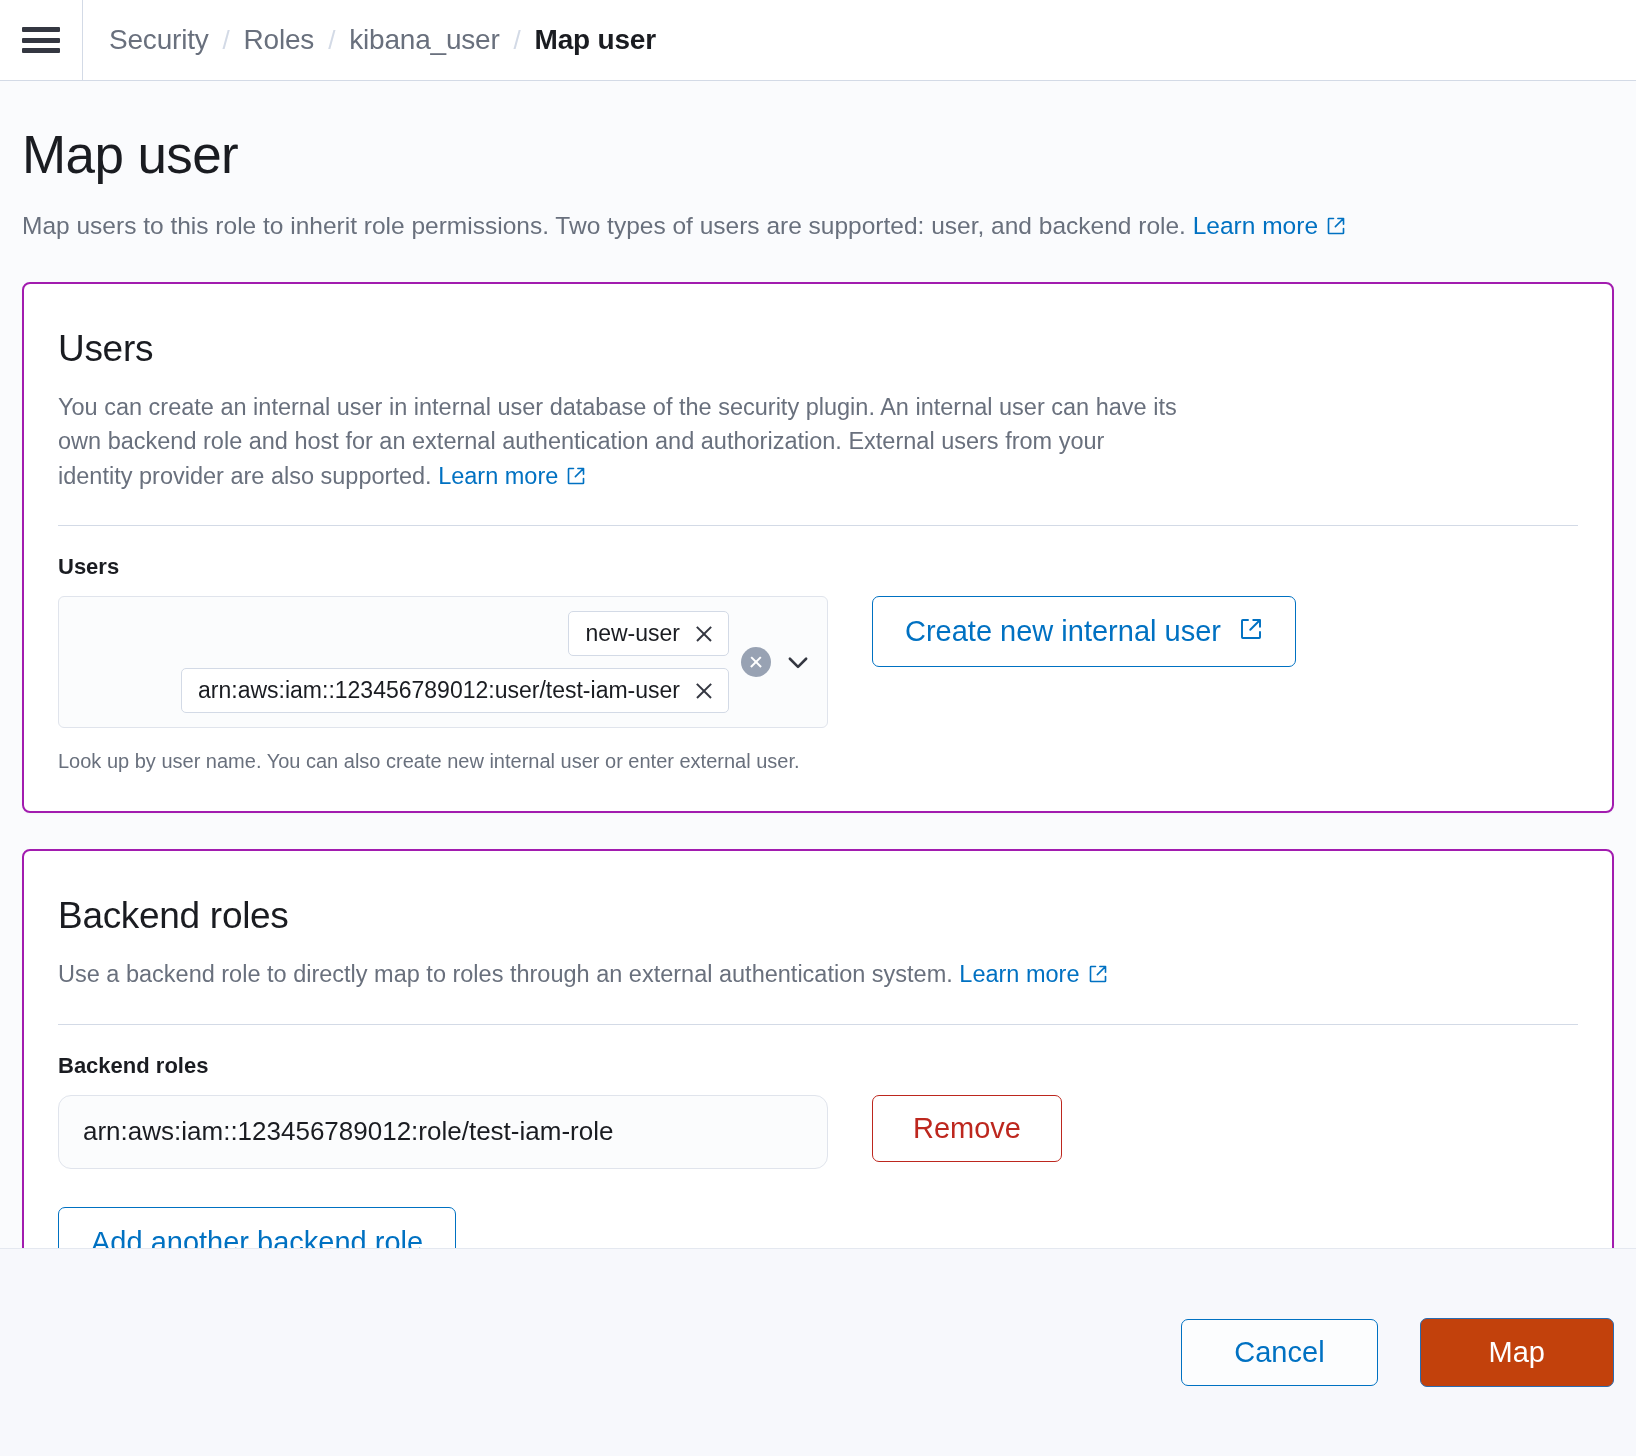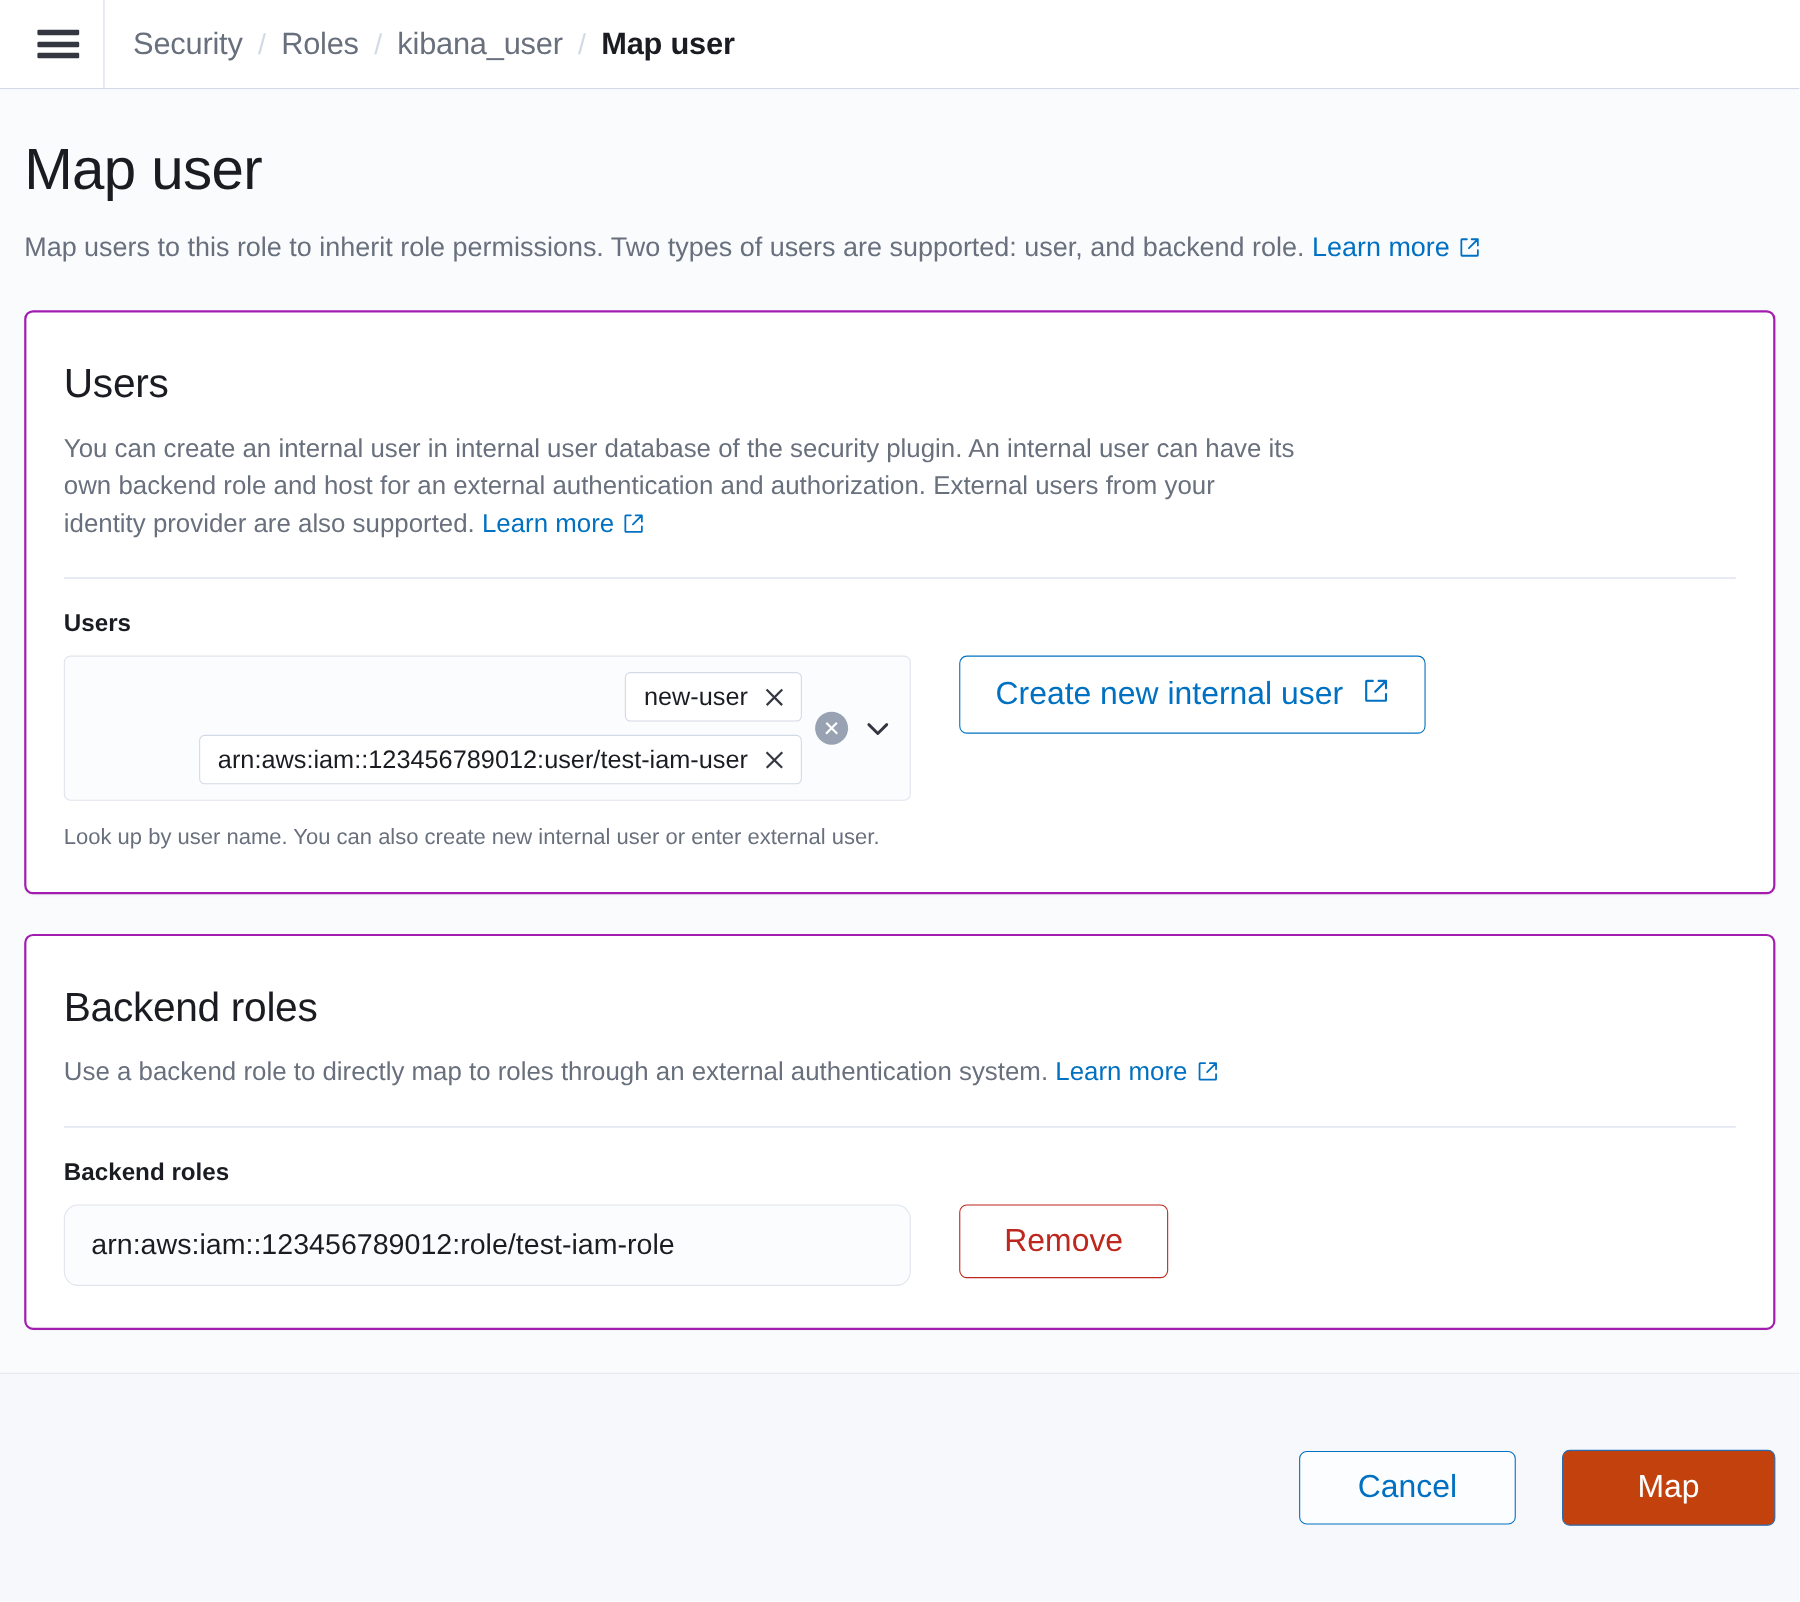--- a/index.html
+++ b/index.html
@@ -17,21 +17,21 @@
     position: relative;
   }
 
   
   .topbar {
     height: 81px;
     background: #ffffff;
     border-bottom: 1px solid #d3dae6;
     display: flex;
     align-items: center;
-    padding-left: 34px;
+    padding-left: 22px;
     position: relative;
   }
   .hamburger {
     width: 38px;
     height: 30px;
     display: flex;
     flex-direction: column;
     justify-content: space-between;
     cursor: pointer;
     padding: 2px 0;
@@ -409,20 +409,25 @@
 
     <div class="field-label">Backend roles</div>
 
     <div class="row">
       <input class="text-input" type="text" value="arn:aws:iam::123456789012:role/test-iam-role" style="">
       <button class="btn btn-outline-danger">
         <span>Remove</span>
       </button>
     </div>
 
+    <div class="add-role-wrap">
+      <button class="btn btn-outline-primary">
+        <span>Add another backend role</span>
+      </button>
+    </div>
   </section>
 
 </div>
 
 <div class="bottom-bar">
   <button class="btn btn-cancel">
     <span>Cancel</span>
   </button>
   <button class="btn btn-primary-solid">
     <span>Map</span>

